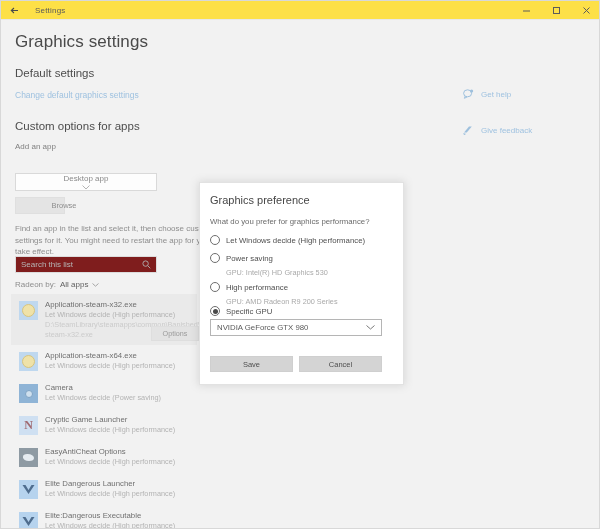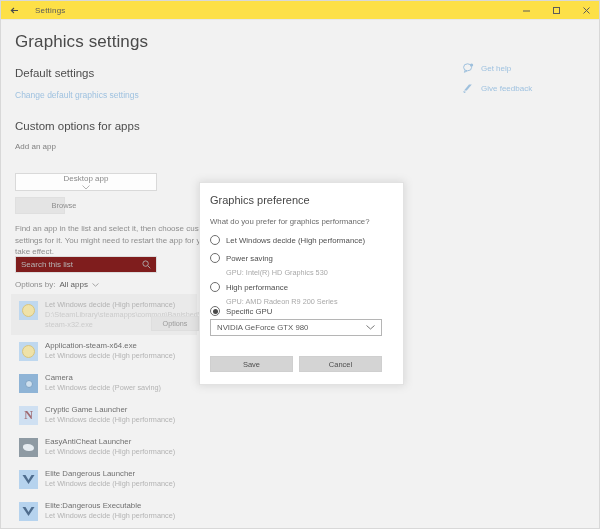--- a/index.html
+++ b/index.html
@@ -193,21 +193,21 @@
   .ic-elite {
     width: 19px; height: 19px; background: #b6d3ee;
     display: flex; align-items: center; justify-content: center;
   }
   .ic-elite svg { display: block; }
 
   
   .rightlinks { position: absolute; left: 462px; top: 43px; }
   .rl {
     display: flex; align-items: center; gap: 7px;
-    margin-bottom: 10px; cursor: pointer;
+    margin-bottom: 10px; cursor: pointer; margin-top: 26px;
   }
   .rl .rlicon { width: 11px; color: #9ec0dd; display: flex; }
   .rl .rltext { font-size: 8px; color: #9fc2e0; }
 
   
   .dlg-shadow {
     position: absolute; left: 197px; top: 161px;
     width: 207px; height: 205px;
     background: rgba(0,0,0,0.10);
     filter: blur(4px);
@@ -324,38 +324,39 @@
       <input type="text" placeholder="Search this list" style="">
       <span class="mag">
         <svg width="9" height="9" viewBox="0 0 9 9">
           <circle cx="3.6" cy="3.6" r="2.7" stroke="#b0b0b0" stroke-width="0.9" fill="none"></circle>
           <path d="M5.7 5.7 L8.3 8.3" stroke="#b0b0b0" stroke-width="0.9"></path>
         </svg>
       </span>
     </div>
 
     <div class="filterrow">
-      <span>Options by:</span>
+      <span>Radeon by:</span>
       <span class="fv">All apps</span>
       <span class="chev">
         <svg width="7" height="4" viewBox="0 0 7 4">
             <path d="M0.5 0.5 L3.5 3.2 L6.5 0.5" stroke="#9d9d9d" stroke-width="0.9" fill="none"></path>
           </svg>
       </span>
     </div>
 
     <div class="applist">
 
       <div class="approw selected">
         <div class="appicon">
           <div class="ic-steam">
               <div class="ring"></div>
             </div>
         </div>
         <div class="appinfo">
+          <div class="appname">Application-steam-x32.exe</div>
           <div class="appsub">Let Windows decide (High performance)</div>
           <div class="apppath">D:\SteamLibrary\steamapps\common\Banished\Application-steam-x32.exe</div>
         </div>
         <div class="btn-options">Options</div>
       </div>
 
       <div class="approw">
         <div class="appicon">
           <div class="ic-steam">
               <div class="ring"></div>
@@ -389,21 +390,21 @@
         </div>
       </div>
 
       <div class="approw">
         <div class="appicon">
           <div class="ic-eac">
               <div class="s"></div>
             </div>
         </div>
         <div class="appinfo">
-          <div class="appname">EasyAntiCheat Launcher</div>
+          <div class="appname">EasyAntiCheat Options</div>
           <div class="appsub">Let Windows decide (High performance)</div>
         </div>
       </div>
 
       <div class="approw">
         <div class="appicon">
           <div class="ic-elite">
             <svg width="13" height="11" viewBox="0 0 13 11">
                 <path d="M0.5 1 L6.5 10 L12.5 1 L9.5 1 L6.5 6 L3.5 1 Z" fill="#4f6d8e"></path>
               </svg>

